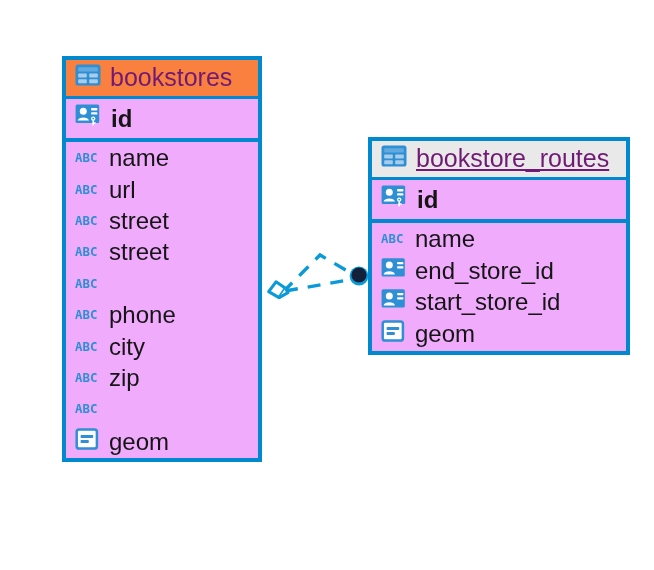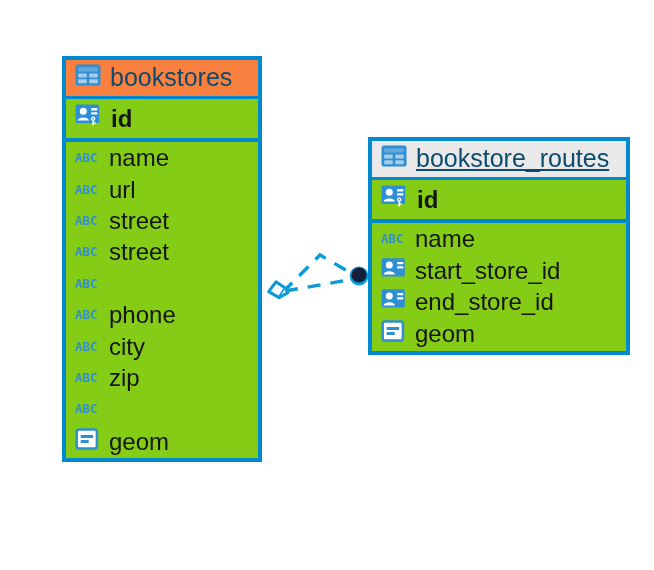--- a/index.html
+++ b/index.html
@@ -32,41 +32,41 @@
     border: 4px solid #0089cf;
     z-index: 3;
   }
   .entity-header {
     box-sizing: border-box;
     display: flex;
     align-items: center;
     gap: 9px;
     padding: 4px 9px 5px 9px;
     font-size: 25px;
-    color: #0c4a6e;
+    color: #701a75;
     line-height: 1.08;
     white-space: nowrap;
     border-bottom: 3px solid #0089cf;
   }
   .entity-header.selected { background: #f9803f; }
   .entity-header.plain    { background: #e9e9e9; text-decoration: underline; }
 
   .pk-block { border-bottom: 4px solid #0089cf; }
 
   .field-row {
     box-sizing: border-box;
     display: flex;
     align-items: center;
     gap: 8px;
     padding: 2px 9px;
     font-size: 24px;
     color: #151515;
     line-height: 1.14;
     white-space: nowrap;
-    background: #84cc16;
+    background: #f0abfc;
   }
   .field-row.pk { font-weight: bold; padding-top: 4px; padding-bottom: 4px; }
 
   .ico {
     flex: 0 0 auto;
     display: block;
   }
   .field-label { display: block; }
 
   
@@ -286,34 +286,34 @@
       <div class="field-row">
         <span class="ico">
           <svg width="26" height="22" viewBox="0 0 26 22" xmlns="http://www.w3.org/2000/svg">
             <rect x="0.6" y="1.2" width="23.2" height="18.4" rx="1.6" fill="#2e8fd4"></rect>
             <circle cx="8.3" cy="8.0" r="3.5" fill="#ffffff"></circle>
             <path d="M 2.6 17.4 C 3.4 13.1 13.2 13.1 14.0 17.4 Z" fill="#ffffff"></path>
             <rect x="16.1" y="5.0" width="6.3" height="2.3" rx="0.7" fill="#ffffff"></rect>
             <rect x="16.1" y="9.2" width="6.3" height="2.3" rx="0.7" fill="#ffffff"></rect>
           </svg>
         </span>
-        <span class="field-label">start_store_id</span>
+        <span class="field-label">end_store_id</span>
       </div>
 
       <div class="field-row">
         <span class="ico">
           <svg width="26" height="22" viewBox="0 0 26 22" xmlns="http://www.w3.org/2000/svg">
             <rect x="0.6" y="1.2" width="23.2" height="18.4" rx="1.6" fill="#2e8fd4"></rect>
             <circle cx="8.3" cy="8.0" r="3.5" fill="#ffffff"></circle>
             <path d="M 2.6 17.4 C 3.4 13.1 13.2 13.1 14.0 17.4 Z" fill="#ffffff"></path>
             <rect x="16.1" y="5.0" width="6.3" height="2.3" rx="0.7" fill="#ffffff"></rect>
             <rect x="16.1" y="9.2" width="6.3" height="2.3" rx="0.7" fill="#ffffff"></rect>
           </svg>
         </span>
-        <span class="field-label">end_store_id</span>
+        <span class="field-label">start_store_id</span>
       </div>
 
       <div class="field-row">
         <span class="ico">
           <svg width="26" height="24" viewBox="0 0 26 24" xmlns="http://www.w3.org/2000/svg">
             <rect x="1.7" y="2.4" width="20.2" height="19.2" rx="2.4" fill="#ffffff" stroke="#2e8fd4" stroke-width="2.5"></rect>
             <rect x="5.6" y="8.1" width="12.6" height="2.9" rx="0.7" fill="#2e8fd4"></rect>
             <rect x="5.6" y="13.0" width="8.2" height="2.9" rx="0.7" fill="#2e8fd4"></rect>
           </svg>
         </span>

